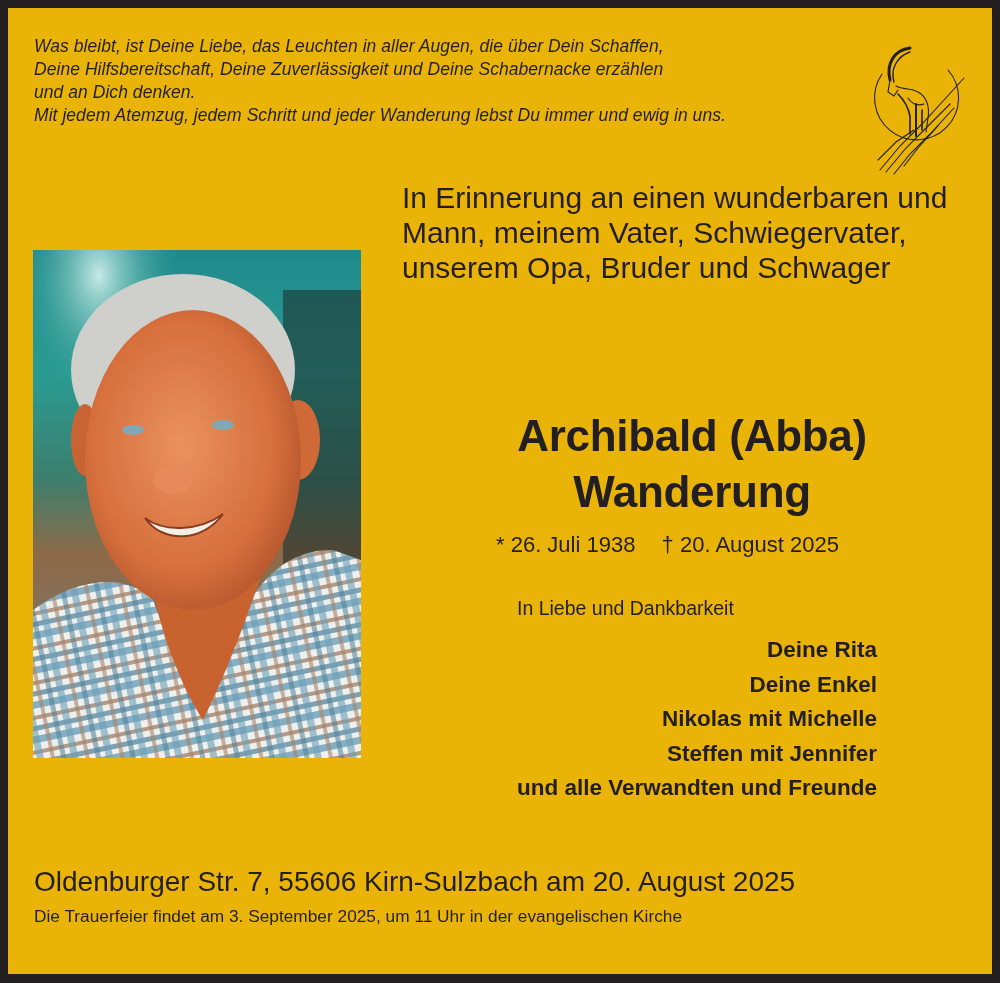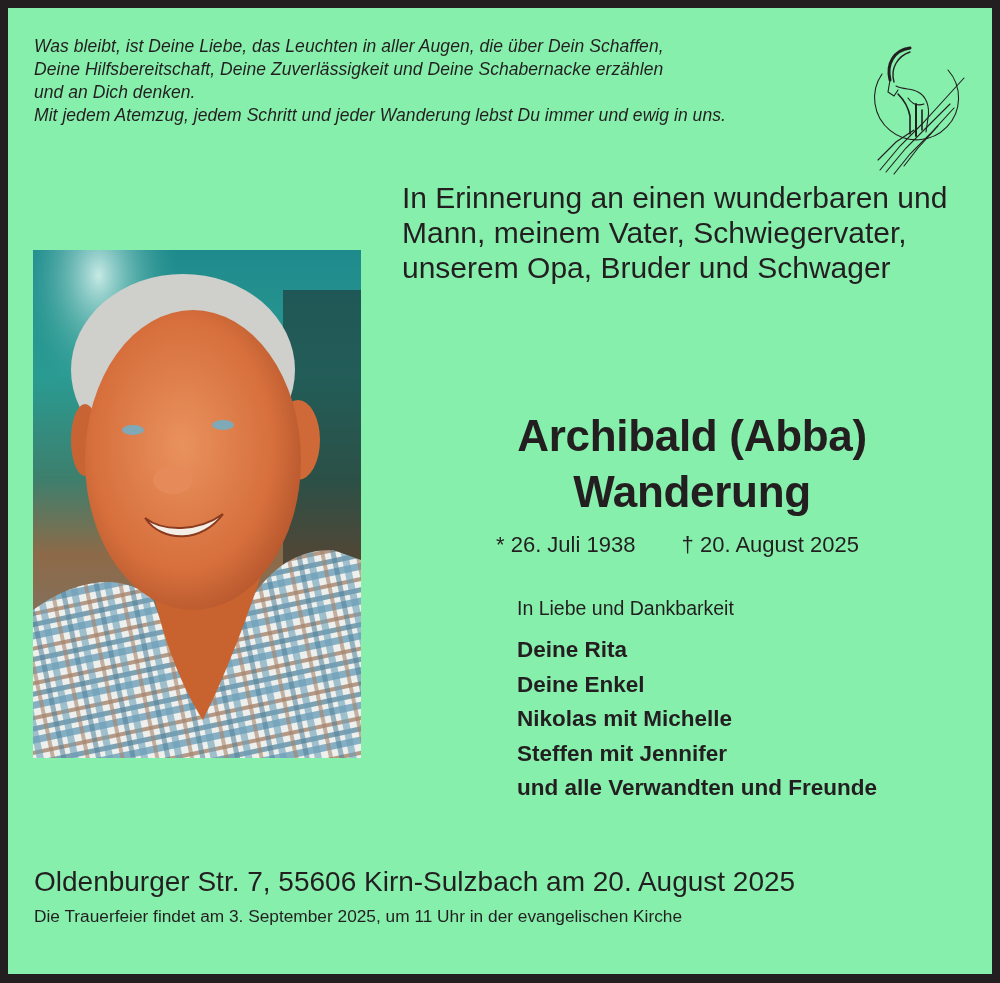--- a/index.html
+++ b/index.html
@@ -8,21 +8,21 @@
       background: #231f20;
       position: relative;
       overflow: hidden;
       font-family: "Liberation Sans", "DejaVu Sans", sans-serif;
       color: #231f20;
     }
     .card {
       position: absolute;
       left: 8px; top: 8px;
       width: 984px; height: 966px;
-      background: #86efac;
+      background: #eab308;
     }
     .quote {
       position: absolute;
       left: 26px; top: 27px;
       width: 830px;
       font-style: italic;
       font-size: 17.5px;
       line-height: 23px;
       color: #231f20;
       letter-spacing: 0.05px;
@@ -62,36 +62,37 @@
     }
     .dates {
       position: absolute;
       left: 488px; top: 522px;
       font-size: 22px;
       line-height: 30px;
       white-space: nowrap;
       color: #231f20;
     }
     .dates span { display: inline-block; }
-    .dates .death { margin-left: 40px; }
+    .dates .death { margin-left: 20px; }
     .grat {
       position: absolute;
       left: 509px; top: 587px;
       font-size: 19.5px;
       line-height: 26px;
       color: #231f20;
       white-space: nowrap;
     }
     .mourners {
       position: absolute;
       left: 509px; top: 625px;
       font-weight: bold;
       font-size: 22.5px;
       line-height: 34.5px;
       color: #231f20;
+      text-align: right;
     }
     .mourners div { white-space: nowrap; }
     .address {
       position: absolute;
       left: 26px; top: 859px;
       font-size: 28px;
       line-height: 30px;
       color: #231f20;
       white-space: nowrap;
     }

